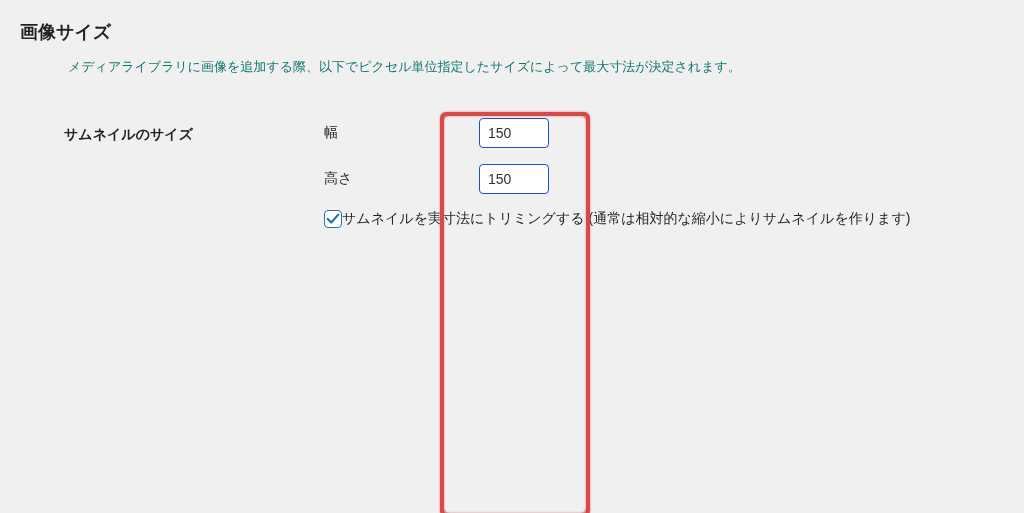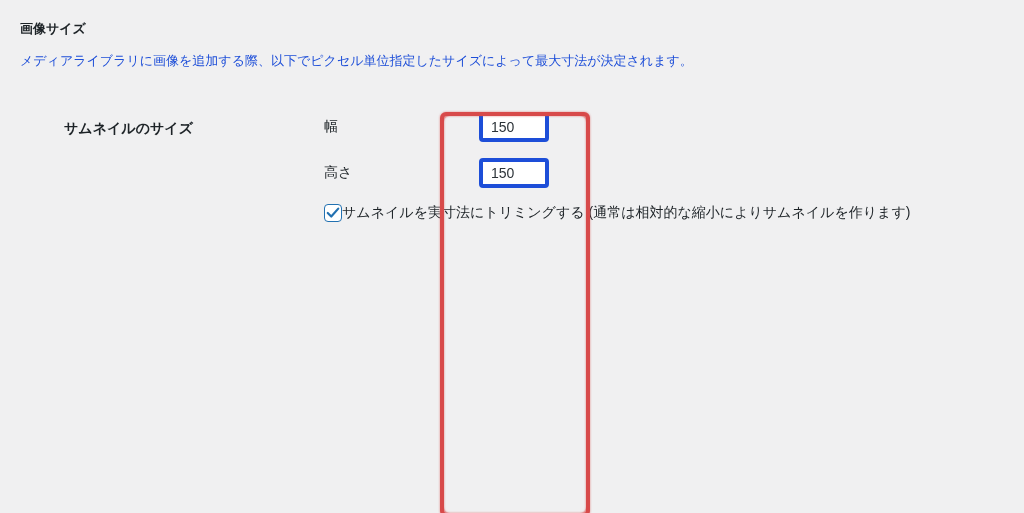--- a/index.html
+++ b/index.html
@@ -11,28 +11,29 @@
       font-family: -apple-system, BlinkMacSystemFont, "Hiragino Kaku Gothic ProN", "Hiragino Sans", Meiryo, sans-serif;
       background: #f0f0f1;
       color: #1d2327;
       font-size: 14px;
       padding: 20px;
       width: 1024px;
       height: 513px;
       overflow: hidden;
     }
     .section-title {
-      font-size: 13px;
+      font-size: 18px;
       font-weight: 700;
       margin-bottom: 14px;
     }
     .section-desc {
       font-size: 13px;
-      color: #1d4ed8;
+      color: #0f766e;
       margin-bottom: 30px;
+      margin-left: 48px;
     }
     .form-table {
       width: 100%;
       border-collapse: collapse;
       margin-left: 44px;
     }
     .form-table th {
       text-align: left;
       vertical-align: top;
       width: 250px;
@@ -53,21 +54,21 @@
     .field-label {
       width: 155px;
       font-size: 14px;
       color: #1d2327;
     }
     .num-input {
       width: 70px;
       height: 30px;
       padding: 0 4px 0 8px;
       font-size: 14px;
-      border: 4px solid #1d4ed8;
+      border: 1px solid #1d4ed8;
       border-radius: 4px;
       background: #fff;
       color: #2c3338;
     }
     .checkbox-row {
       display: flex;
       align-items: center;
       gap: 0;
       margin-top: 4px;
     }

